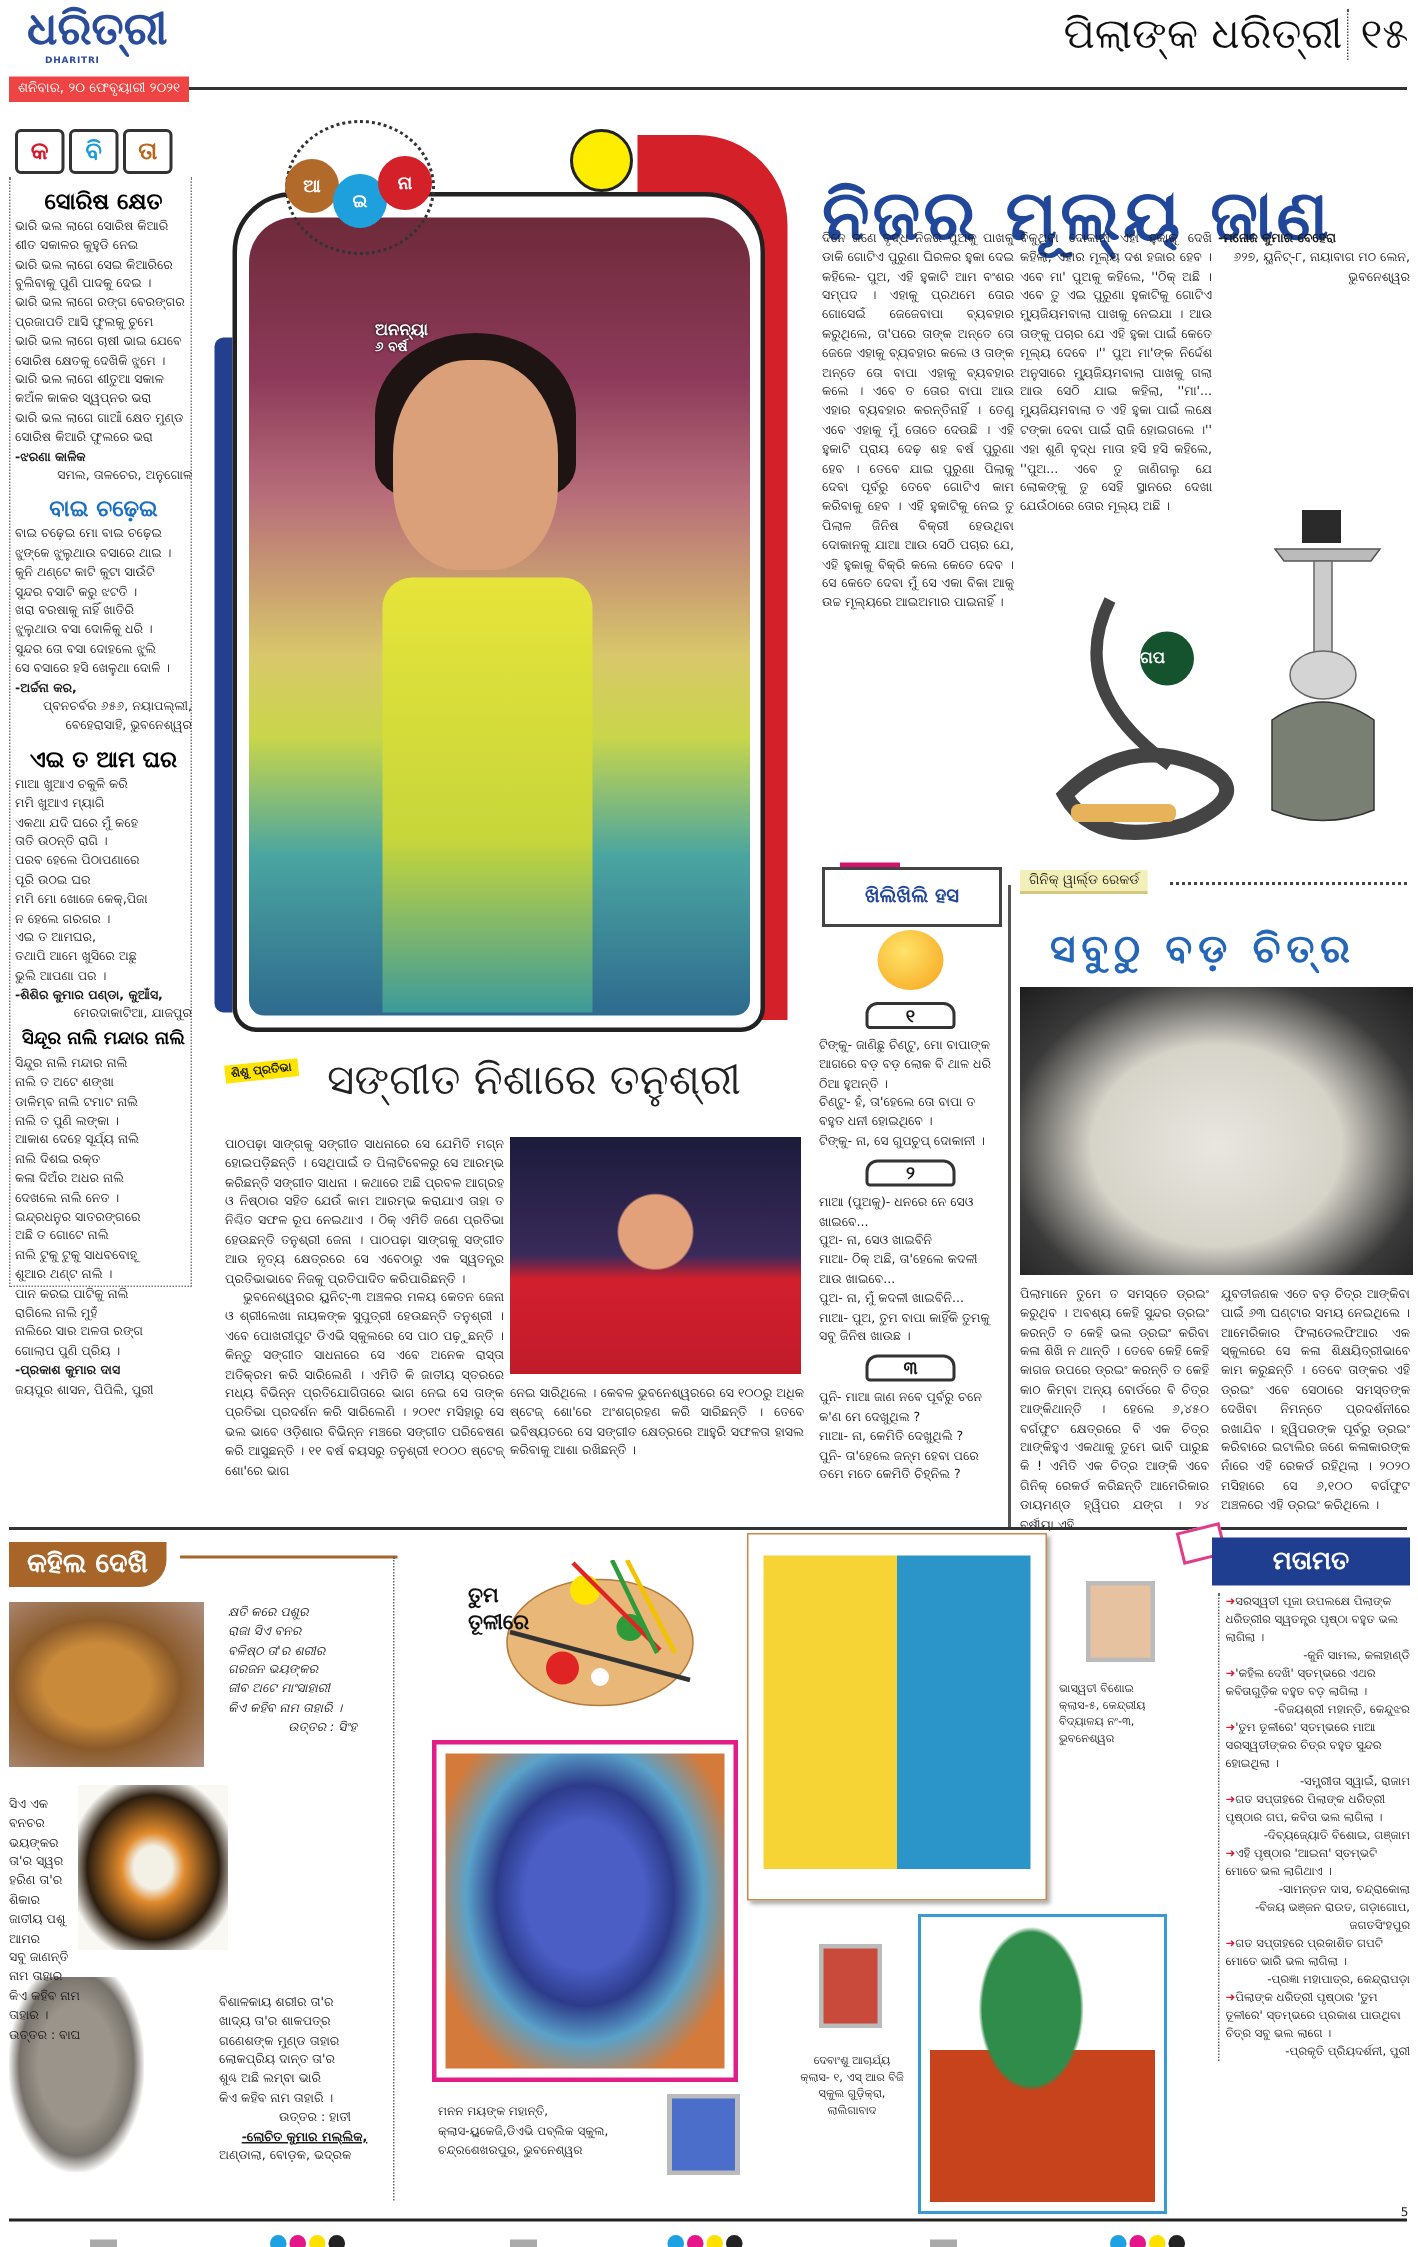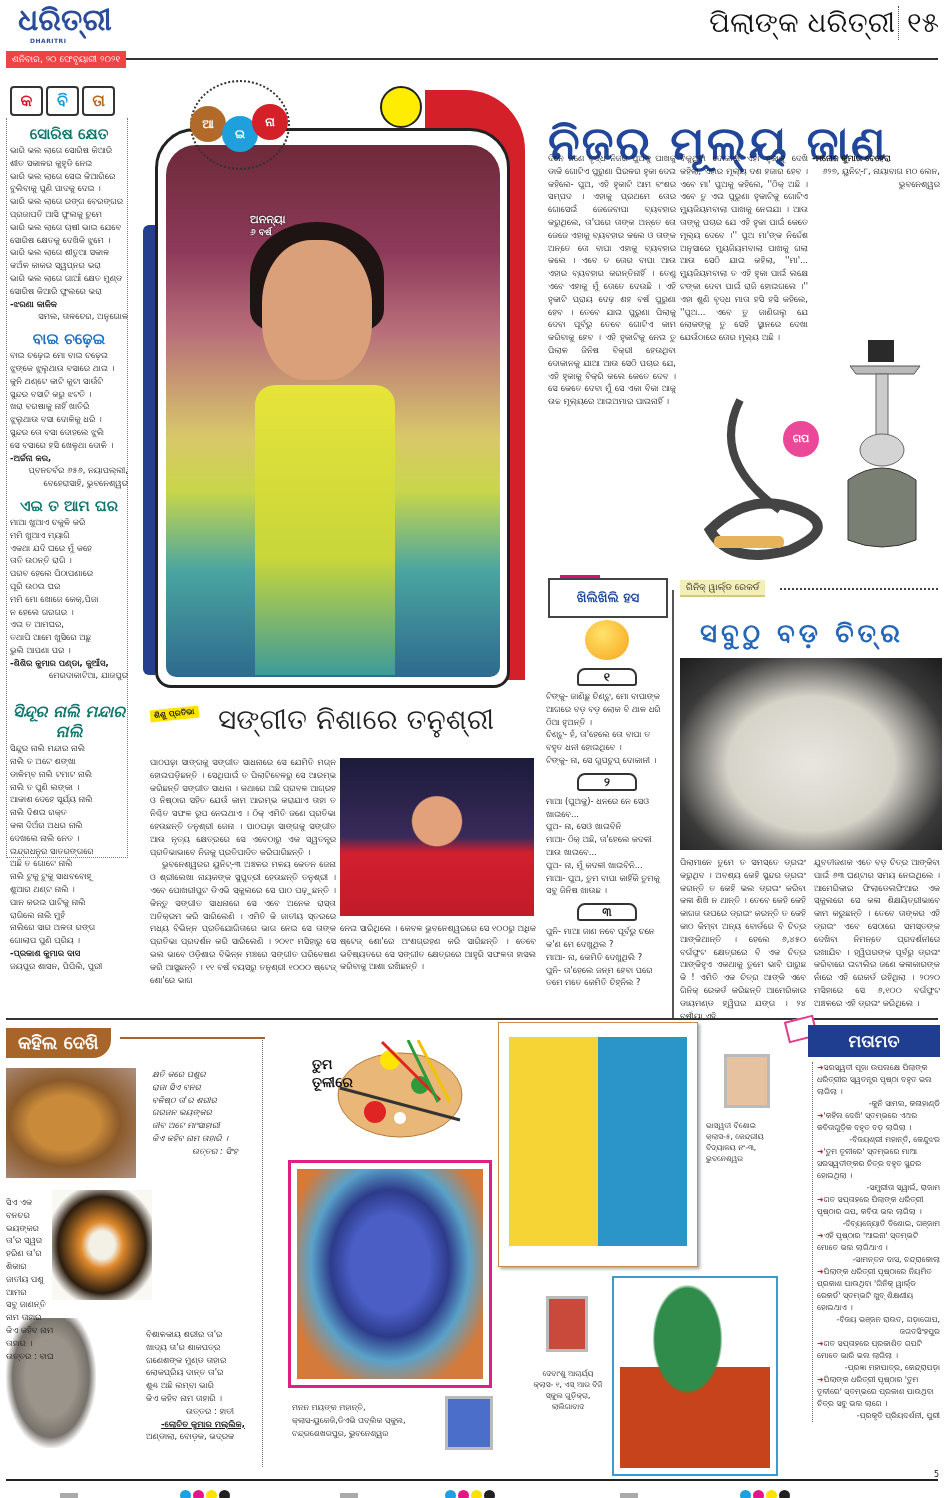--- a/index.html
+++ b/index.html
@@ -12,40 +12,40 @@
   .logo-sub { left: 30px; top: 37px; font-size: 6px; font-weight: bold; color: #2a4d9b; letter-spacing: 0.5px; }
   .date-box { left: 6px; top: 51px; background: #ef4444; color: #fff; font-size: 9px; padding: 2px 6px; line-height: 13px; }
   .mast-line { left: 6px; top: 58px; width: 932px; height: 2px; background: #333; }
   .section-title { right: 50px; top: 6px; font-size: 28px; color: #111; line-height: 34px; }
   .page-no { right: 6px; top: 6px; font-size: 28px; color: #111; line-height: 34px; border-left: 1px dotted #555; padding-left: 8px; }
   
   .left-col { left: 6px; top: 118px; width: 122px; height: 740px; border: 1px dotted #777; border-top: none; }
   .kabita { left: 10px; top: 86px; display: flex; gap: 3px; }
   .kabita span { display: inline-block; width: 33px; height: 30px; border: 2px solid #333; border-radius: 4px; font-weight: bold; font-size: 16px; text-align: center; line-height: 26px; background: #fff; }
   .kb1 { color: #d6182b; } .kb2 { color: #1a9ad6; } .kb3 { color: #b8681d; }
-  .poem-title { font-size: 15px; color: #0f766e; font-weight: bold; text-align: center; line-height: 20px; }
+  .poem-title { font-size: 15px; color: #000000; font-weight: bold; text-align: center; line-height: 20px; }
   .poem-title.blue { color: #1e6fc0; }
   .byline { text-align: left; font-weight: bold; }
   .addr { text-align: right; }
   
   .aaina-ring { left: 190px; top: 80px; width: 100px; height: 90px; border: 2px dotted #333; border-radius: 50%; }
   .aa { width: 36px; height: 36px; border-radius: 50%; color: #fff; font-size: 12px; font-weight: bold; text-align: center; line-height: 36px; position: absolute; }
   .red-arch { left: 425px; top: 90px; width: 100px; height: 590px; background: #d32029; border-radius: 0 60px 0 0; }
   .blue-bar { left: 143px; top: 225px; width: 12px; height: 450px; background: #233f8e; border-radius: 6px 0 0 6px; }
   .yellow-dot { left: 380px; top: 86px; width: 42px; height: 42px; background: #ffed00; border: 2px solid #222; border-radius: 50%; }
   .photo-frame { left: 155px; top: 128px; width: 355px; height: 560px; background: #fff; border: 3px solid #222; border-radius: 40px 40px 16px 16px; }
   .photo { left: 166px; top: 145px; width: 334px; height: 532px; background: linear-gradient(180deg, #6e2a3a 0%, #8d3a5a 20%, #b86e7a 35%, #d8c86a 55%, #c9d64a 65%, #4aa5a0 80%, #2e6a8e 100%); border-radius: 30px 30px 10px 10px; }
   .photo-face { left: 262px; top: 240px; width: 110px; height: 140px; background: #d9a07a; border-radius: 45% 45% 40% 40%; }
   .photo-hair { left: 250px; top: 222px; width: 134px; height: 110px; background: #1f1414; border-radius: 50% 50% 20% 20%; }
   .photo-dress { left: 255px; top: 385px; width: 140px; height: 290px; background: linear-gradient(180deg, #e7e43a, #c7d63a 60%, #3d9a9a); border-radius: 20px 20px 0 0; }
   .caption-name { left: 250px; top: 213px; color: #fff; font-weight: bold; font-size: 11px; text-align: left; width: 70px; line-height: 13px; text-shadow: 0 0 2px #000; }
   
   .headline { left: 548px; top: 78px; font-size: 46px; font-weight: bold; color: #21479b; line-height: 70px; letter-spacing: 2px; margin-top: 30px; }
   .story-col { top: 152px; width: 128px; text-align: justify; }
-  .gapa { left: 783px; top: 421px; width: 36px; height: 36px; border-radius: 50%; background: #ec4899; color: #fff; font-weight: bold; font-size: 11px; text-align: center; line-height: 36px; }
+  .gapa { left: 760px; top: 421px; width: 36px; height: 36px; border-radius: 50%; background: #14532d; color: #fff; font-weight: bold; font-size: 11px; line-height: 36px; }
   .hookah { left: 700px; top: 340px; width: 240px; height: 225px; }
   
   .jokes-head { left: 548px; top: 578px; width: 120px; height: 40px; border: 2px solid #444; background: #fff; color: #21479b; font-weight: bold; font-size: 13px; text-align: center; line-height: 36px; }
   .jokes-head::before { content:""; position:absolute; left:10px; top:-5px; width:40px; height:3px; background:#d4136f; }
   .emoji { left: 585px; top: 620px; width: 44px; height: 40px; border-radius: 50%; background: radial-gradient(circle at 40% 35%, #ffe36a, #f6a41a); }
   .jokes-divider { left: 672px; top: 590px; width: 2px; height: 430px; background: #555; }
   .num-badge { display: block; width: 60px; margin: 6px auto 4px; border: 2px solid #333; border-radius: 8px 8px 3px 3px; text-align: center; font-size: 12px; font-weight: bold; line-height: 14px; }
   
   .guin-tag { left: 680px; top: 580px; background: #f3efb8; border-bottom: 2px solid #d4c87e; font-size: 9px; padding: 2px 6px; }
   .guin-dots { left: 780px; top: 588px; width: 158px; border-top: 2px dotted #444; }
@@ -133,21 +133,21 @@
   <p>ପରବ ହେଲେ ପିଠାପଣାରେ</p>
   <p>ପୂରି ଉଠଇ ଘର</p>
   <p>ମମି ମୋ ଖୋଜେ କେକ୍,ପିଜା</p>
   <p>ନ ହେଲେ ଗରଗର ।</p>
   <p>ଏଇ ତ ଆମଘର,</p>
   <p>ତଥାପି ଆମେ ଖୁସିରେ ଅଛୁ</p>
   <p>ଭୁଲି ଆପଣା ପର ।</p>
   <p class="byline">-ଶିଶିର କୁମାର ପଣ୍ଡା, କୁଆଁସ,</p>
   <p class="addr">ମେରଦାକାଟିଆ, ଯାଜପୁର</p>
 
-  <div class="poem-title" style="margin-top:20px; font-size:16px;font-style:italic;">ସିନ୍ଦୂର ନାଲି ମନ୍ଦାର ନାଲି</div>
+  <div class="poem-title" style="margin-top:0; font-size:12px;">ସିନ୍ଦୂର ନାଲି ମନ୍ଦାର ନାଲି</div>
   <p>ସିନ୍ଦୁର ନାଲି ମନ୍ଦାର ନାଲି</p>
   <p>ନାଲି ତ ଅଟେ ଶଙ୍ଖା</p>
   <p>ଡାଳିମ୍ବ ନାଲି ଟମାଟ ନାଲି</p>
   <p>ନାଲି ତ ପୁଣି ଲଙ୍କା ।</p>
   <p>ଆକାଶ ଦେହେ ସୂର୍ଯ୍ୟ ନାଲି</p>
   <p>ନାଲି ଦିଶଇ ରକ୍ତ</p>
   <p>କଳା ଦିଅଁର ଅଧର ନାଲି</p>
   <p>ଦେଖଲେ ନାଲି ନେତ ।</p>
   <p>ଇନ୍ଦ୍ରଧନୁର ସାତରଙ୍ଗରେ</p>
   <p>ଅଛି ତ ଗୋଟେ ନାଲି</p>
@@ -320,21 +320,20 @@
   <p><span class="arrow">➜</span><span>ସରସ୍ୱତୀ ପୂଜା ଉପଲକ୍ଷେ ପିଲାଙ୍କ ଧରିତ୍ରୀର ସ୍ୱତନ୍ତ୍ର ପୃଷ୍ଠା ବହୁତ ଭଲ ଲାଗିଲା ।</span></p>
   <p class="addr">-କୁନି ସାମଲ, କଳାହାଣ୍ଡି</p>
   <p><span class="arrow">➜</span><span>'କହିଲ ଦେଖି' ସ୍ତମ୍ଭରେ ଏଥର କବିତାଗୁଡ଼ିକ ବହୁତ ବଡ଼ ଲାଗିଲା ।</span></p>
   <p class="addr">-ବିଜୟଶ୍ରୀ ମହାନ୍ତି, କେନ୍ଦୁଝର</p>
   <p><span class="arrow">➜</span><span>'ତୁମ ତୂଳୀରେ' ସ୍ତମ୍ଭରେ ମାଆ ସରସ୍ୱତୀଙ୍କର ଚିତ୍ର ବହୁତ ସୁନ୍ଦର ହୋଇଥିଲା ।</span></p>
   <p class="addr">-ସମ୍ପ୍ରୀତା ସ୍ୱାଇଁ, ରାଜାମ</p>
   <p><span class="arrow">➜</span><span>ଗତ ସପ୍ତାହରେ ପିଲାଙ୍କ ଧରିତ୍ରୀ ପୃଷ୍ଠାର ଗପ, କବିତା ଭଲ ଲାଗିଲା ।</span></p>
   <p class="addr">-ଦିବ୍ୟଜ୍ୟୋତି ବିଶୋଇ, ଗଞ୍ଜାମ</p>
   <p><span class="arrow">➜</span><span>ଏହି ପୃଷ୍ଠାର 'ଆଇନା' ସ୍ତମ୍ଭଟି ମୋତେ ଭଲ ଲାଗିଥାଏ ।</span></p>
   <p class="addr">-ସାମନ୍ତନ ଦାସ, ଚନ୍ଦ୍ରାକୋଲା</p>
-  <p><span class="arrow">➜</span><span>ପିଲାଙ୍କ ଧରିତ୍ରୀ ପୃଷ୍ଠାରେ ନିୟମିତ ପ୍ରକାଶ ପାଉଥିବା 'ଗିନିକ୍ ୱାର୍ଲ୍ଡ ରେକର୍ଡ' ସ୍ତମ୍ଭଟି ଖୁବ୍ ଶିକ୍ଷଣୀୟ ହୋଇଥାଏ ।</span></p>
   <p class="addr">-ବିଜୟ ଭଞ୍ଜନ ରାଉତ, ଗଡ଼ାଗୋପ, ଜଗତସିଂହପୁର</p>
   <p><span class="arrow">➜</span><span>ଗତ ସପ୍ତାହରେ ପ୍ରକାଶିତ ଗପଟି ମୋତେ ଭାରି ଭଲ ଲାଗିଲା ।</span></p>
   <p class="addr">-ପ୍ରଜ୍ଞା ମହାପାତ୍ର, କେନ୍ଦ୍ରାପଡ଼ା</p>
   <p><span class="arrow">➜</span><span>ପିଲାଙ୍କ ଧରିତ୍ରୀ ପୃଷ୍ଠାର 'ତୁମ ତୂଳୀରେ' ସ୍ତମ୍ଭରେ ପ୍ରକାଶ ପାଉଥିବା ଚିତ୍ର ସବୁ ଭଲ ଲାଗେ ।</span></p>
   <p class="addr">-ପ୍ରକୃତି ପ୍ରିୟଦର୍ଶନୀ, ପୁରୀ</p>
 </div>
 
 <div class="abs footer-line"></div>
 <div class="abs" style="left:60px; top:1487px;"><span class="grey-block"></span></div>
 <div class="abs" style="left:180px; top:1486px;">

